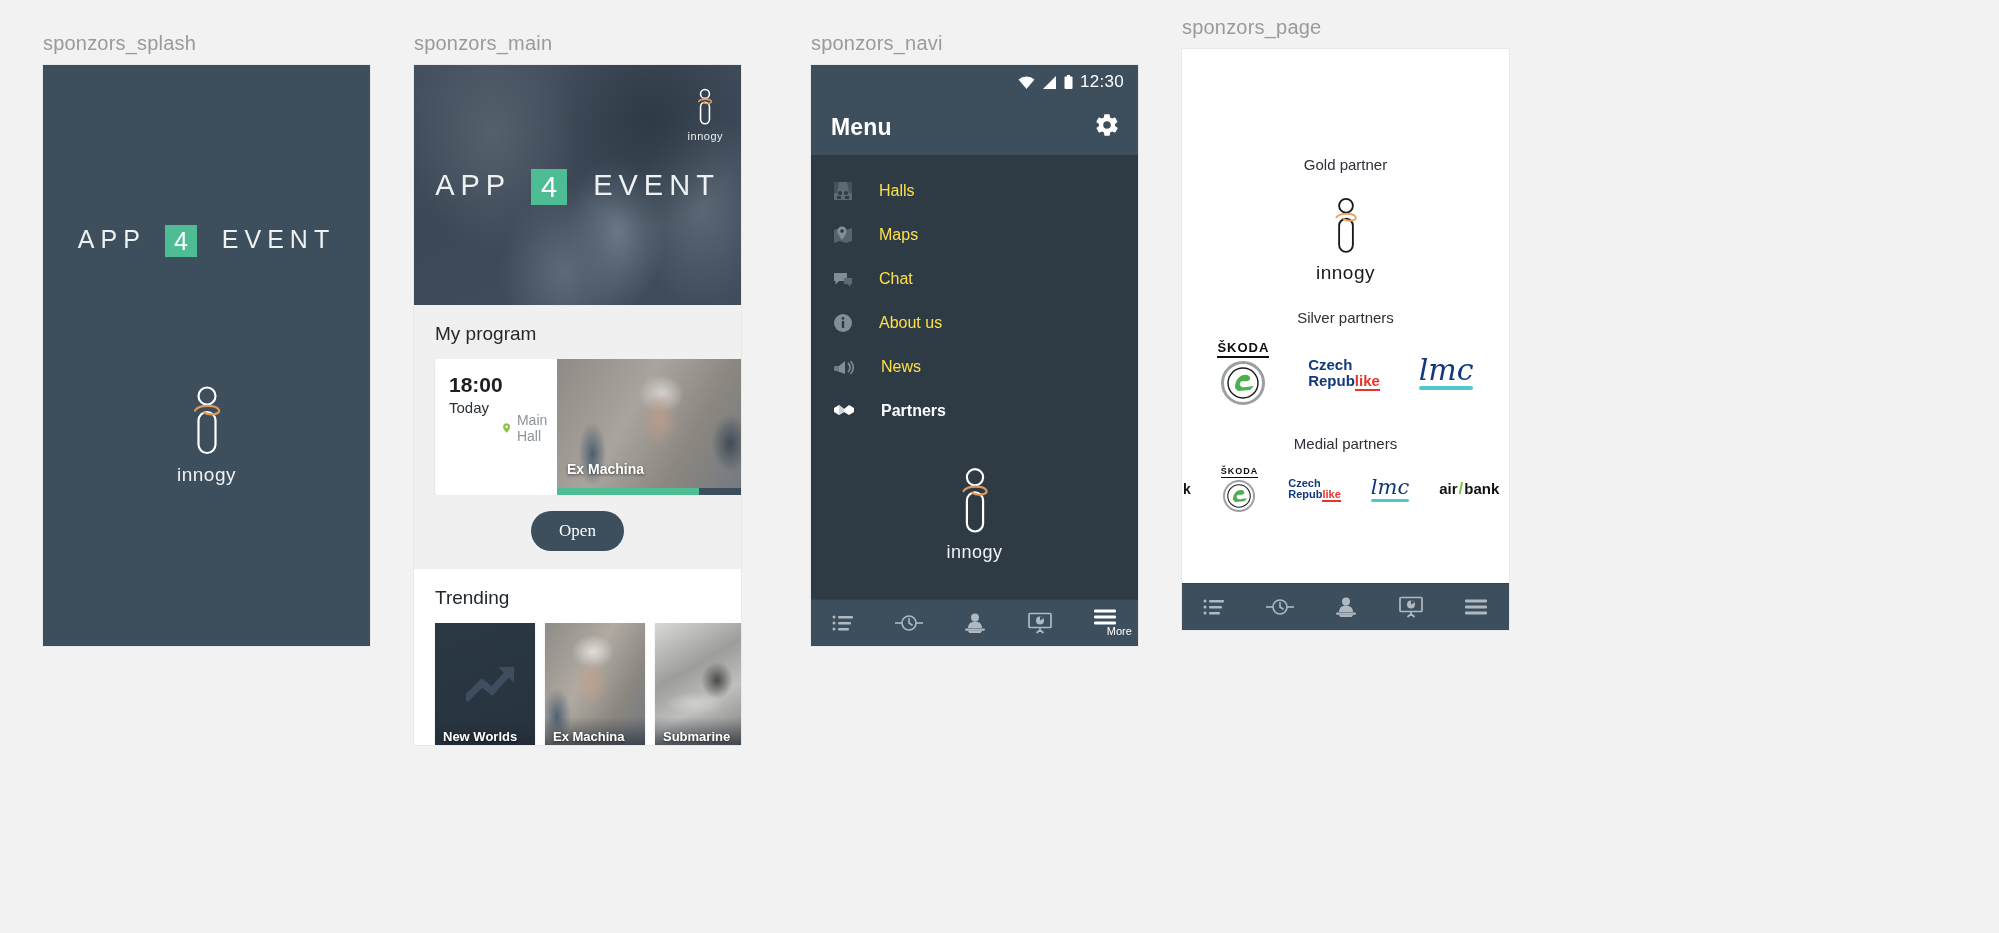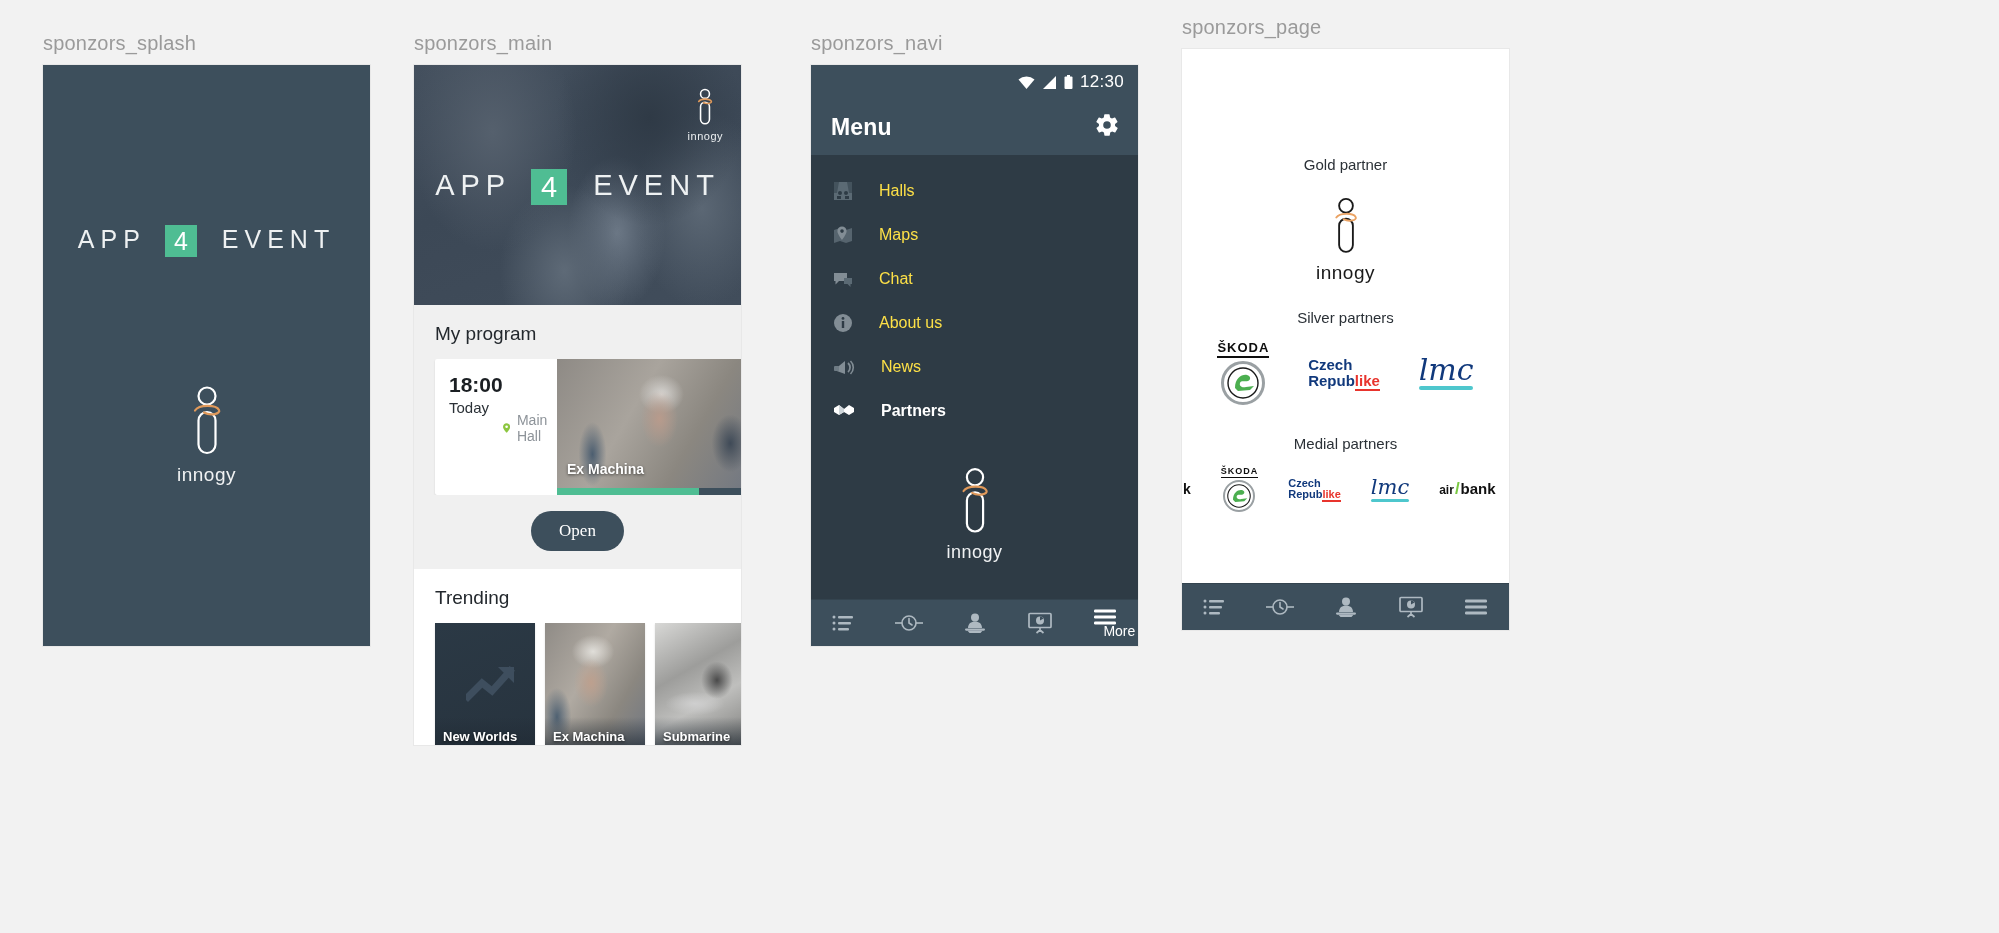--- a/index.html
+++ b/index.html
@@ -36,21 +36,21 @@
 
   .bottomnav {
     position: absolute; left: 0; right: 0; bottom: 0; height: 47px;
     background: #3d4f5c; display: flex; align-items: center;
     border-top: 1px solid #34444f;
   }
   .bottomnav .nav-item {
     flex: 1; display: flex; flex-direction: column; align-items: center;
     justify-content: center; gap: 1px; color: #c9d2d8;
   }
-  .bottomnav .nav-item .nav-label { font-size: 14px; color: #fff; line-height: 11px; padding-left: 28px; }
+  .bottomnav .nav-item .nav-label { font-size: 11px; color: #fff; line-height: 11px; padding-left: 28px; }
 
   
   #p-splash .phone { width: 327px; height: 581px; }
   .splash-inner {
     height: 100%; display: flex; flex-direction: column;
     align-items: center; justify-content: center;
   }
   .a4e { display: flex; align-items: flex-start; gap: 16px; }
   .a4e .word {
     color: #eef1f2; letter-spacing: 6px; font-weight: 300;
@@ -521,21 +521,21 @@
             </div>
           </div>
 
           <div class="brand">
             <span class="lmc-word" style="font-size:21px;line-height:20px;">lmc</span>
             <div class="lmc-under" style="width:38px;height:3px;margin-top:2px;"></div>
           </div>
 
           <div class="brand">
             <div class="airbank" style="font-size:15px;">
-              <span style="font-size:12px;">air</span>
+              <span style="font-size:15px;">air</span>
               <span class="slash" style="font-size:17px;margin:0 1px;">/</span>
               <span>bank</span>
             </div>
           </div>
 
         </div>
       </div>
 
       <div class="bottomnav">
         <div class="nav-item">

